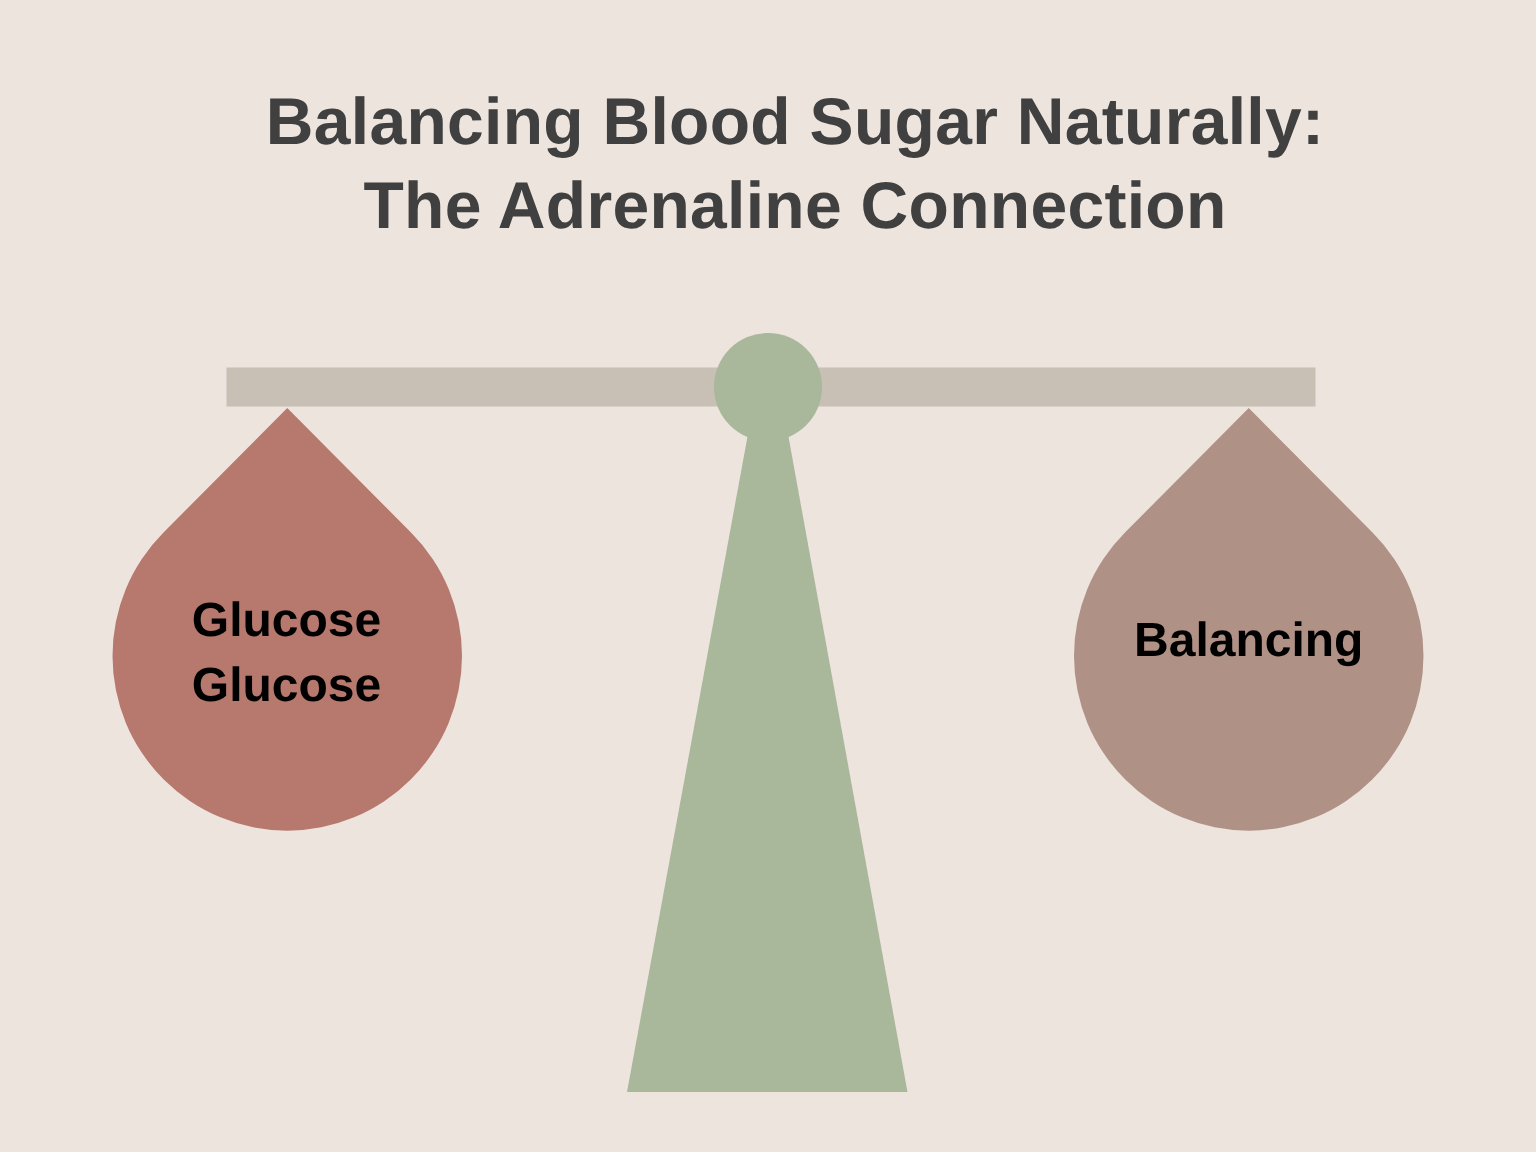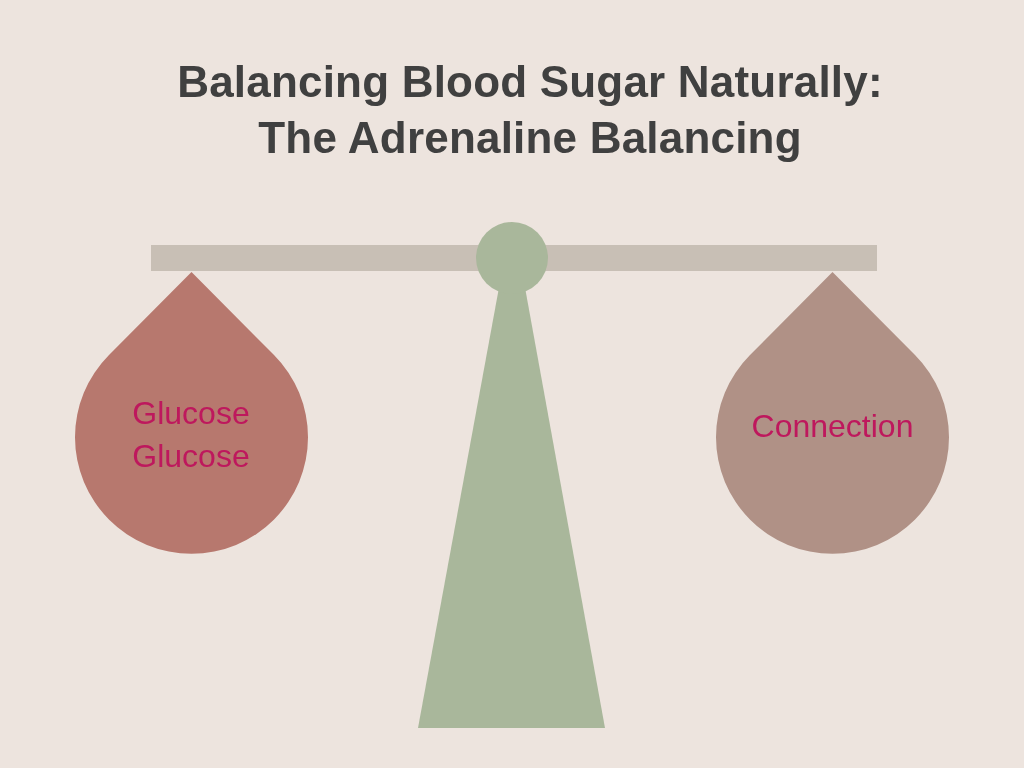--- a/index.html
+++ b/index.html
@@ -32,35 +32,35 @@
     .title span { display: block; margin-left: 36px; }
     svg.scale {
       position: absolute;
       left: 0;
       top: 0;
     }
     .drop-label {
       position: absolute;
       text-align: center;
       font-family: "Liberation Sans", sans-serif;
-      font-weight: normal;
+      font-weight: bold;
       font-size: 32px;
       line-height: 43px;
-      color: #be185d;
+      color: #000000;
     }
     .drop-label span { display: block; }
   </style>
 </head>
 <body>
 
 <div class="canvas">
 
   <div class="title">
     <span>Balancing Blood Sugar Naturally:</span>
-    <span>The Adrenaline Balancing</span>
+    <span>The Adrenaline Connection</span>
   </div>
 
   <svg class="scale" width="1024" height="768" viewBox="0 0 1024 768">
 
     <rect x="151" y="245" width="726" height="26" fill="#C8BFB5"></rect>
 
     <polygon points="500,282 524,282 605,728 418,728" fill="#A9B79B"></polygon>
 
     <circle cx="512" cy="258" r="36" fill="#A9B79B"></circle>
 
@@ -68,16 +68,16 @@
 
     <path d="M832.5,272 L915,355 A116.5,116.5 0 1 1 750,355 Z" fill="#B09186"></path>
   </svg>
 
   <div class="drop-label" style="left:91px; top:392px; width:200px;">
     <span>Glucose</span>
     <span>Glucose</span>
   </div>
 
   <div class="drop-label" style="left:712px; top:405px; width:241px;">
-    <span>Connection</span>
+    <span>Balancing</span>
   </div>
 
 </div>
 
 </body></html>

